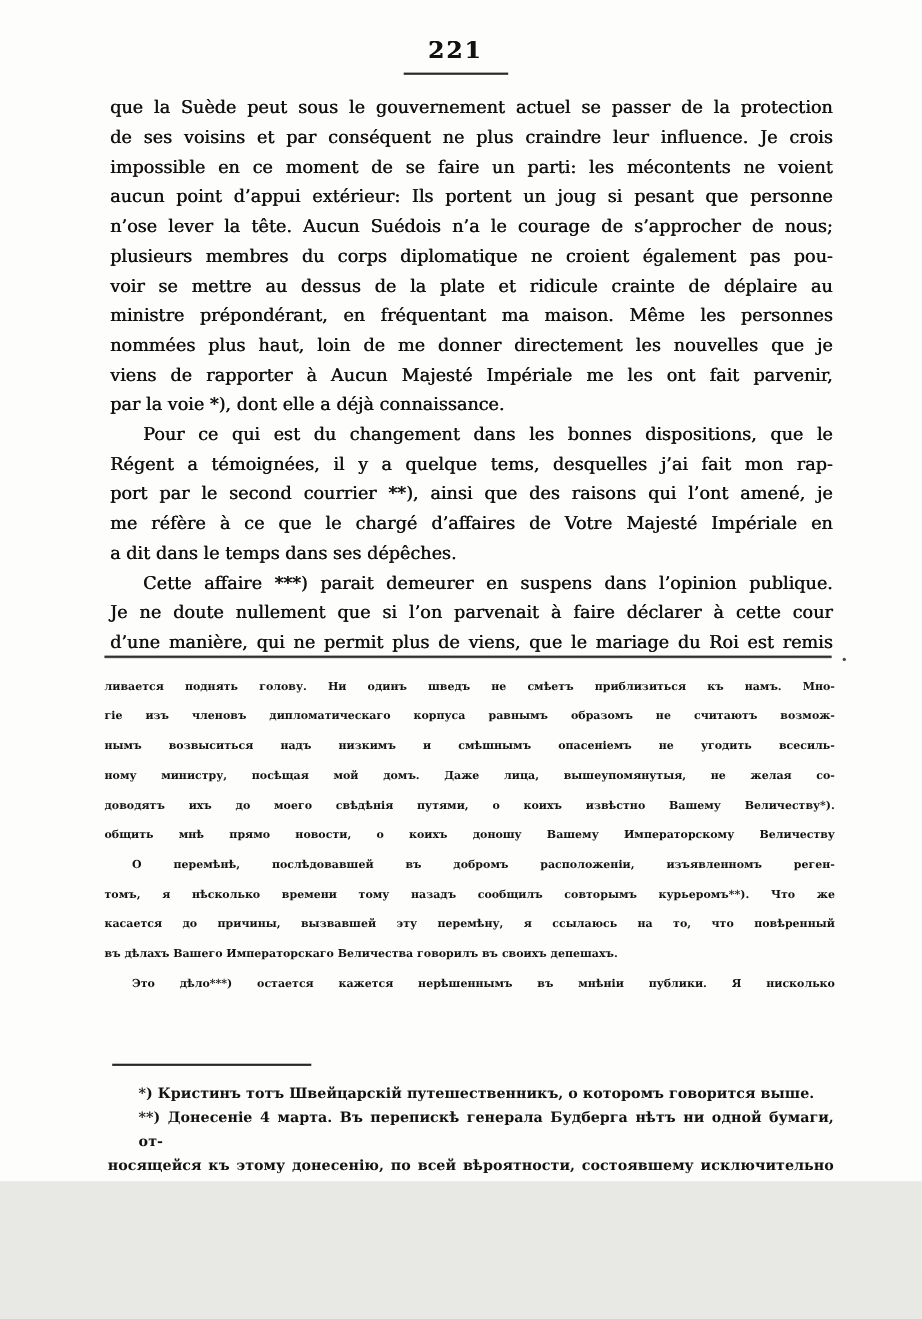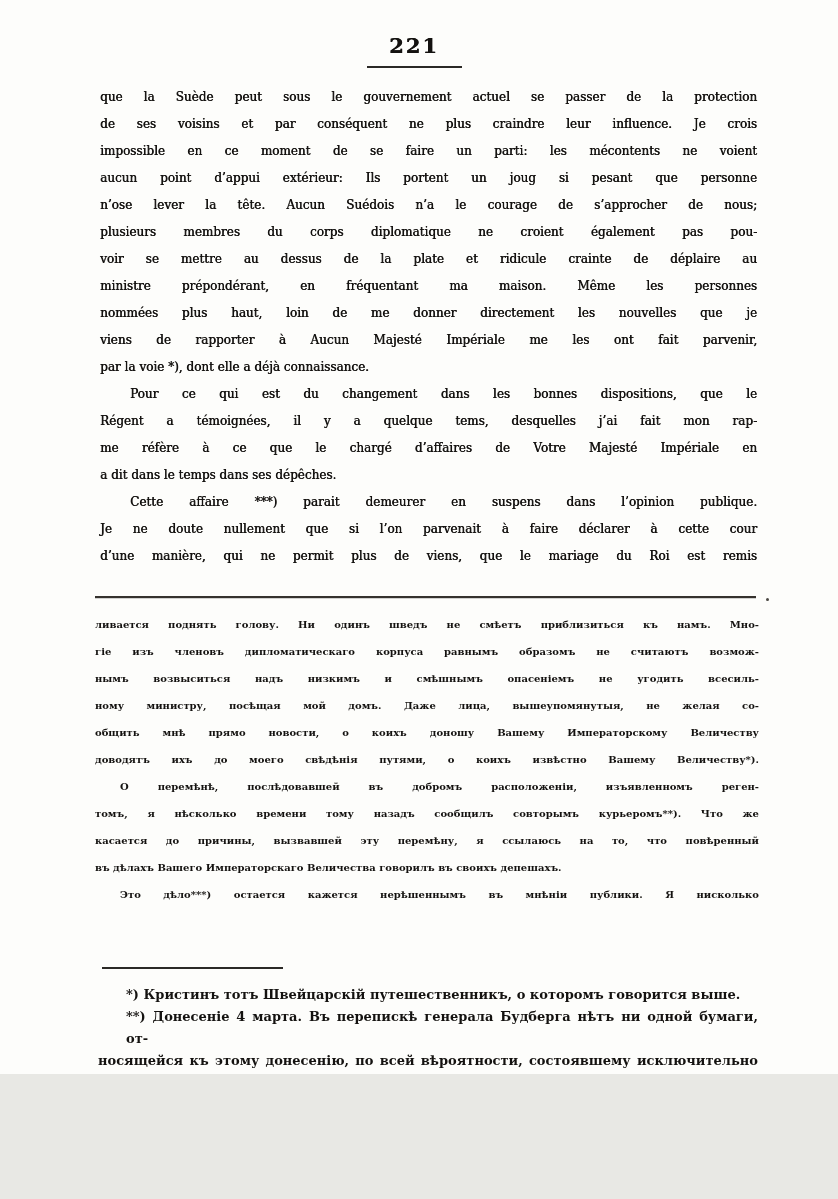--- a/index.html
+++ b/index.html
@@ -24,21 +24,21 @@
   }
   .pagenum-rule{
     position:absolute;top:66px;left:367px;width:95px;height:2px;
     background:#2b2926;
   }
   
   .french-block{
     position:absolute;top:84px;left:100px;width:657px;
   }
   .fr-line{
-    font-size:12px;line-height:27px;
+    font-size:16px;line-height:27px;
     text-shadow:0.45px 0 0 #141210;
     white-space:normal;
   }
   
   .russian-block{
     position:absolute;top:611px;left:95px;width:664px;
   }
   .ru-line{
     font-size:10px;line-height:27px;font-weight:bold;
   }
@@ -94,36 +94,37 @@
     <div class="fr-line jl">aucun point d’appui extérieur: Ils portent un joug si pesant que personne</div>
     <div class="fr-line jl">n’ose lever la tête. Aucun Suédois n’a le courage de s’approcher de nous;</div>
     <div class="fr-line jl">plusieurs membres du corps diplomatique ne croient également pas pou-</div>
     <div class="fr-line jl">voir se mettre au dessus de la plate et ridicule crainte de déplaire au</div>
     <div class="fr-line jl">ministre prépondérant, en fréquentant ma maison. Même les personnes</div>
     <div class="fr-line jl">nommées plus haut, loin de me donner directement les nouvelles que je</div>
     <div class="fr-line jl">viens de rapporter à Aucun Majesté Impériale me les ont fait parvenir,</div>
     <div class="fr-line el">par la voie *), dont elle a déjà connaissance.</div>
     <div class="fr-line jl ind-fr">Pour ce qui est du changement dans les bonnes dispositions, que le</div>
     <div class="fr-line jl">Régent a témoignées, il y a quelque tems, desquelles j’ai fait mon rap-</div>
+    <div class="fr-line jl">port par le second courrier **), ainsi que des raisons qui l’ont amené, je</div>
     <div class="fr-line jl">me réfère à ce que le chargé d’affaires de Votre Majesté Impériale en</div>
     <div class="fr-line el">a dit dans le temps dans ses dépêches.</div>
     <div class="fr-line jl ind-fr">Cette affaire ***) parait demeurer en suspens dans l’opinion publique.</div>
     <div class="fr-line jl">Je ne doute nullement que si l’on parvenait à faire déclarer à cette cour</div>
     <div class="fr-line jl">d’une manière, qui ne permit plus de viens, que le mariage du Roi est remis</div>
   </div>
 
   <div class="section-rule"></div>
 
   <div class="russian-block">
     <div class="ru-line jl">ливается поднять голову. Ни одинъ шведъ не смѣетъ приблизиться къ намъ. Мно-</div>
     <div class="ru-line jl">гіе изъ членовъ дипломатическаго корпуса равнымъ образомъ не считаютъ возмож-</div>
     <div class="ru-line jl">нымъ возвыситься надъ низкимъ и смѣшнымъ опасеніемъ не угодить всесиль-</div>
     <div class="ru-line jl">ному министру, посѣщая мой домъ. Даже лица, вышеупомянутыя, не желая со-</div>
+    <div class="ru-line jl">доводятъ ихъ до моего свѣдѣнія путями, о коихъ извѣстно Вашему Величеству*).</div>
     <div class="ru-line jl">общить мнѣ прямо новости, о коихъ доношу Вашему Императорскому Величеству</div>
-    <div class="ru-line jl">доводятъ ихъ до моего свѣдѣнія путями, о коихъ извѣстно Вашему Величеству*).</div>
     <div class="ru-line jl ind-ru">О перемѣнѣ, послѣдовавшей въ добромъ расположеніи, изъявленномъ реген-</div>
     <div class="ru-line jl">томъ, я нѣсколько времени тому назадъ сообщилъ совторымъ курьеромъ**). Что же</div>
     <div class="ru-line jl">касается до причины, вызвавшей эту перемѣну, я ссылаюсь на то, что повѣренный</div>
     <div class="ru-line el">въ дѣлахъ Вашего Императорскаго Величества говорилъ въ своихъ депешахъ.</div>
     <div class="ru-line jl ind-ru">Это дѣло***) остается кажется нерѣшеннымъ въ мнѣніи публики. Я нисколько</div>
 
   </div>
 
   <div class="footnote-rule"></div>
 

